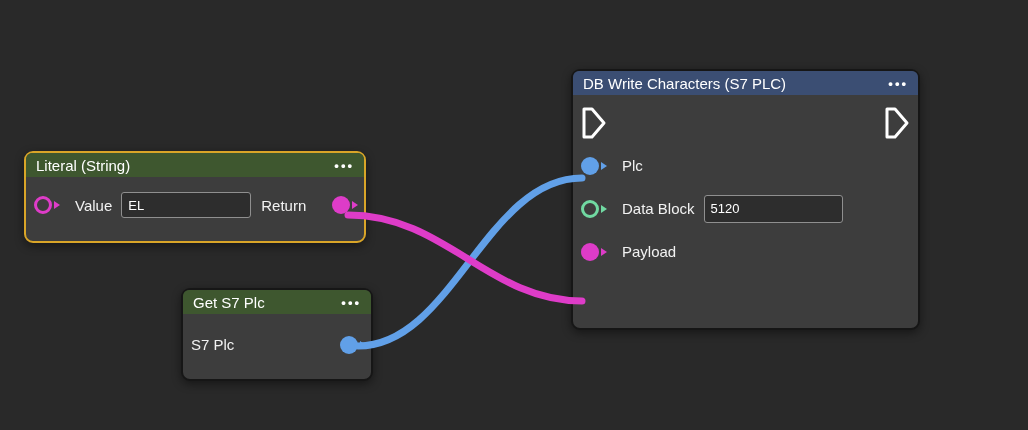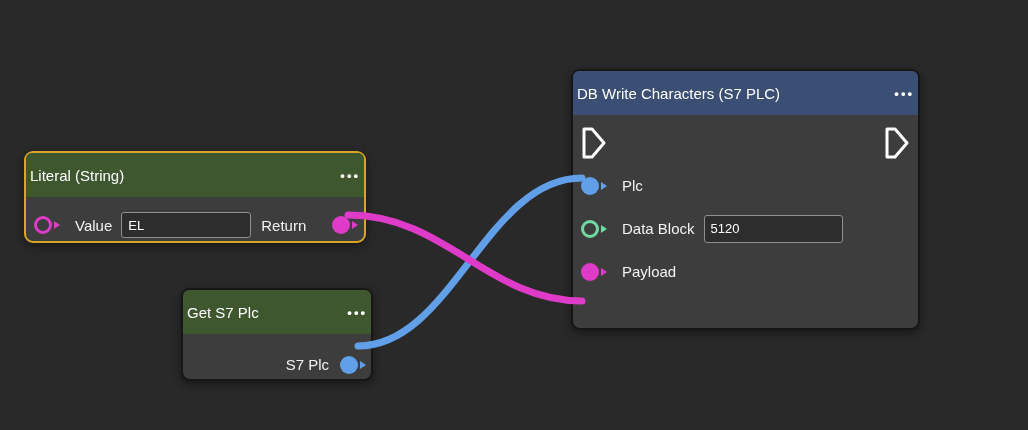--- a/index.html
+++ b/index.html
@@ -23,22 +23,22 @@
   
   .node {
     position:absolute; background:#3d3d3d;
     border:2px solid #161616; border-radius:9px;
     box-shadow:0 3px 10px rgba(0,0,0,.45);
     z-index:2; color:#f2f2f2; font-size:15px;
   }
   .node.selected { border-color:#d9a528; }
 
   .node-header {
-    height:44px; display:flex; align-items:center;
-    padding:0 4px; border-radius:6px 6px 0 0;
+    height:24px; display:flex; align-items:center;
+    padding:0 10px; border-radius:6px 6px 0 0;
     color:#ffffff; font-size:15px; white-space:nowrap;
   }
   .node-header.green { background:#3e572f; }
   .node-header.blue  { background:#3b4e73; }
   .menu-dots {
     margin-left:auto; font-size:13px; font-weight:bold;
     letter-spacing:2px; color:#fff; cursor:pointer; line-height:1;
     padding-left:12px;
   }
 
@@ -76,21 +76,21 @@
     padding:0 5px 0 8px;
   }
   .node-literal .lbl-value { margin-left:14px; }
   .node-literal .tfield { margin-left:9px; width:130px; }
   .node-literal .lbl-return { margin-left:10px; }
   .node-literal .port-out { margin-left:auto; }
 
   
   .node-get { left:181px; top:288px; width:192px; height:93px; }
   .node-get .body {
-    height:57px; display:flex; align-items:center; justify-content:flex-end;
+    height:57px; display:flex; align-items:center; justify-content:space-between;
     padding:4px 4px 0 8px;
   }
   .node-get .port { margin-left:11px; }
 
   
   .node-db { left:571px; top:69px; width:349px; height:261px; }
   .node-db .body { padding:6px 8px 0 8px; }
   .node-db .row { height:43px; display:flex; align-items:center; }
   .node-db .row-exec { justify-content:space-between; }
   .node-db .row .lbl { margin-left:14px; }

